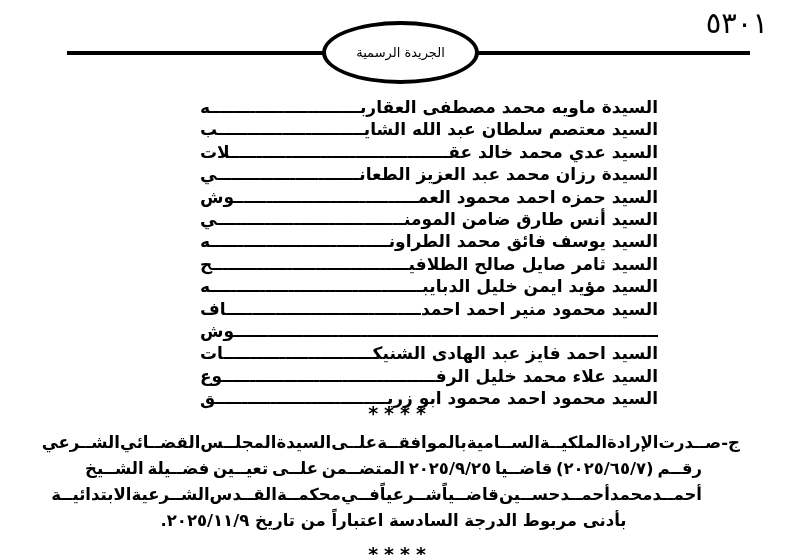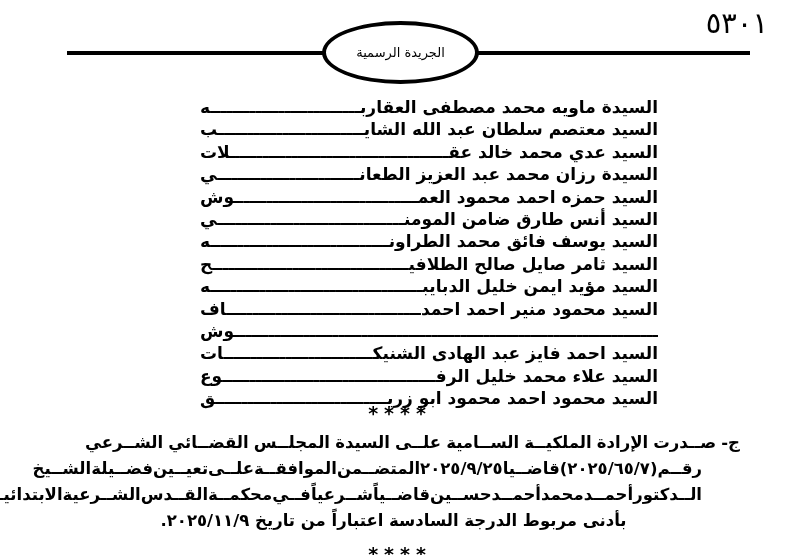--- a/index.html
+++ b/index.html
@@ -207,40 +207,39 @@
 
   <div class="stars stars-top">****</div>
 
   <div class="decree">
       <div class="decree-line just">
         <span>ج-</span>
         <span>صــدرت</span>
         <span>الإرادة</span>
         <span>الملكيــة</span>
         <span>الســامية</span>
+        <span>بالموافقــة</span>
         <span>علــى</span>
         <span>السيدة</span>
         <span>المجلــس</span>
         <span>القضــائي</span>
         <span>الشــرعي</span>
       </div>
       <div class="decree-line just indent">
         <span>رقــم</span>
         <span>(٢٠٢٥/٦٥/٧)</span>
         <span>قاضــيا</span>
         <span>٢٠٢٥/٩/٢٥</span>
         <span>المتضــمن</span>
-        <span>الموافقــة</span>
         <span>علــى</span>
         <span>تعيــين</span>
         <span>فضــيلة</span>
         <span>الشــيخ</span>
       </div>
       <div class="decree-line just indent">
-        <span>الــدكتور</span>
         <span>أحمــد</span>
         <span>محمد</span>
         <span>أحمــد</span>
         <span>حســين</span>
         <span>قاضــياً</span>
         <span>شــرعياً</span>
         <span>فــي</span>
         <span>محكمــة</span>
         <span>القــدس</span>
         <span>الشــرعية</span>

